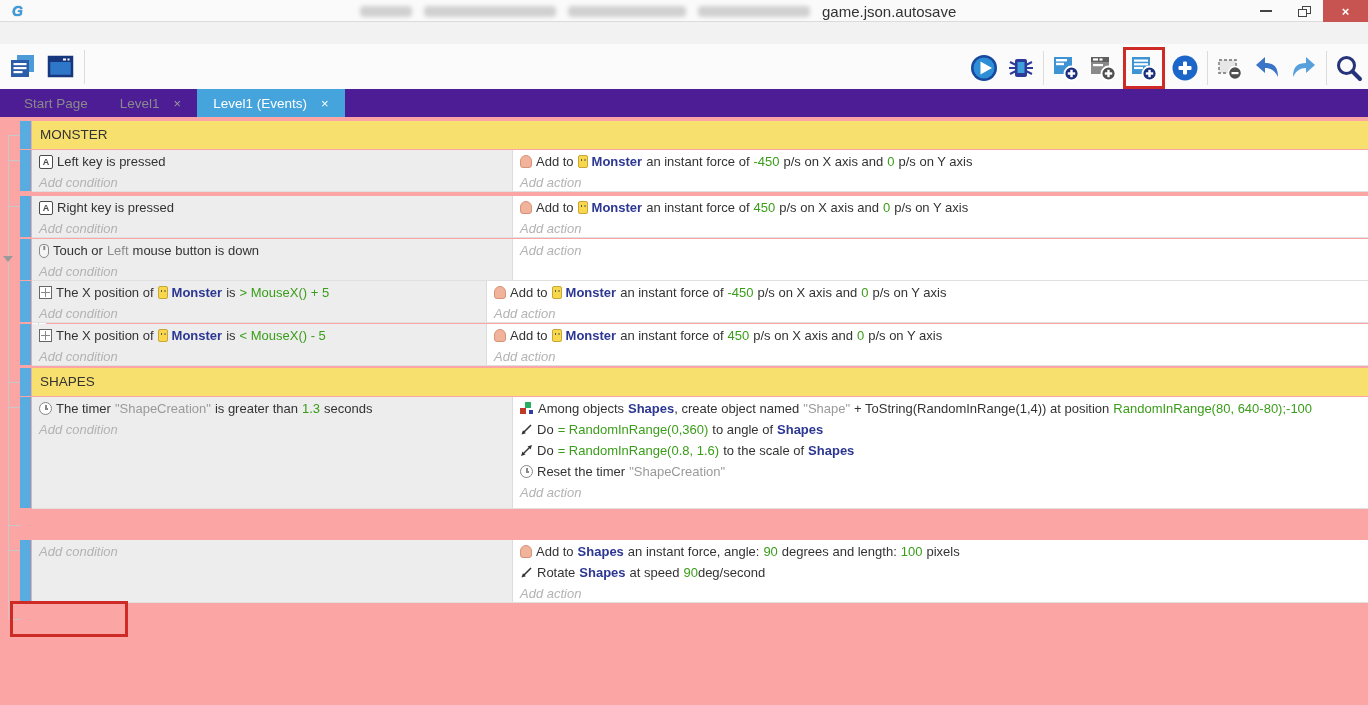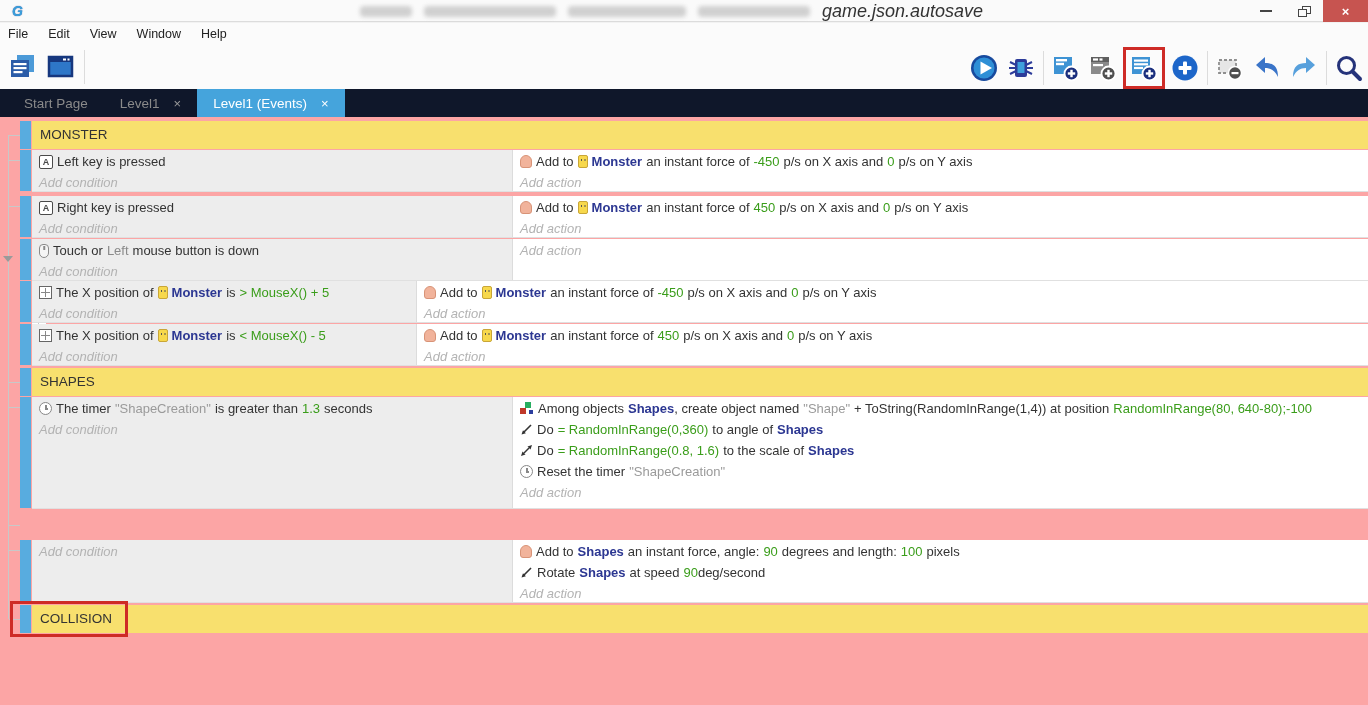--- a/index.html
+++ b/index.html
@@ -8,21 +8,21 @@
   #app { position:relative; width:1368px; height:705px; background:#F2F2F2; }
 
   
   #titlebar { position:absolute; left:0; top:0; width:1368px; height:22px;
     background:#FAFAFA; border-bottom:1px solid #DCDCDC; display:flex; align-items:center; }
   #logo { margin-left:12px; font-weight:700; font-style:italic; font-size:14px;
     color:#3AA0DC; text-shadow:0 0 1px #1B3E8F; line-height:20px; }
   #title-center { position:absolute; left:360px; top:0; height:22px; display:flex;
     align-items:center; gap:12px; }
   .blurblock { height:11px; border-radius:4px; background:#C6C6C6; filter:blur(2px); opacity:.8; }
-  #title-text { font-size:18px; color:#333;font-style:italic; }
+  #title-text { font-size:15px; color:#333; }
   #wincontrols { position:absolute; right:0; top:0; height:22px; display:flex; align-items:stretch; }
   .winbtn { width:38px; display:flex; align-items:center; justify-content:center; }
   .min-glyph { width:12px; height:2px; background:#444; }
   .restore-glyph { position:relative; width:13px; height:11px; }
   .restore-glyph .r1 { position:absolute; right:0; top:0; width:9px; height:8px; border:1.5px solid #444; }
   .restore-glyph .r2 { position:absolute; left:0; bottom:0; width:9px; height:8px; border:1.5px solid #444; background:#FAFAFA; }
   .winbtn.close { width:45px; background:#C75450; color:#fff; font-size:13px; font-weight:700; }
 
   
   #menubar { position:absolute; left:0; top:23px; width:1368px; height:21px; background:#FBFBFB;
@@ -32,41 +32,41 @@
 
   
   #toolbar { position:absolute; left:0; top:44px; width:1368px; height:45px; background:#FBFBFB; }
   #tb-left { position:absolute; left:8px; top:6px; display:flex; align-items:center; gap:8px; }
   #tb-right { position:absolute; right:4px; top:5px; display:flex; align-items:center; gap:7px; height:38px; }
   .tbtn { width:30px; height:30px; display:flex; align-items:center; justify-content:center; }
   .vsep { width:1px; height:34px; background:#DCDCDC; }
   .redbox-icon { border:3px solid #CE2B26; padding:3px 3px; margin:0 -2px; display:flex; }
 
   
-  #tabbar { position:absolute; left:0; top:89px; width:1368px; height:28px; background:#0f172a;
+  #tabbar { position:absolute; left:0; top:89px; width:1368px; height:28px; background:#4c1d95;
     display:flex; align-items:flex-end; padding-left:8px; }
   .tab { height:28px; display:flex; align-items:center; padding:0 16px; font-size:13.5px; color:#8a8a8a; }
   .tab .x { margin-left:14px; font-size:13px; color:#9a9a9a; }
   .tab.active { background:#45A4DC; color:#fff; }
   .tab.active .x { color:#fff; }
 
   
   #events { position:absolute; left:0; top:117px; width:1368px; height:588px; background:#fca5a5; }
   .tl { position:absolute; background:#C8C8C8; }
   .expander { position:absolute; left:3px; top:139px; width:0; height:0;
     border-left:5px solid transparent; border-right:5px solid transparent; border-top:6px solid #9a9a9a; }
   .substrip { position:absolute; left:32px; top:164px; width:14px; height:85px; background:#fff; }
 
   .comment { position:absolute; left:32px; right:0; height:28px; background:#F8E06E; }
   .comment .ctext { display:block; line-height:28px; padding-left:8px; font-size:13.5px; color:#333; }
   .bar { position:absolute; left:-12px; top:0; bottom:0; width:11px; background:#58ACDF; }
 
   .event { position:absolute; left:32px; right:0; display:flex; border-bottom:1px solid #E0E0E0; }
   .event .cond { width:480px; background:#EDEDED; padding-top:1px; }
-  .event.sub .cond { width:384px; }
+  .event.sub .cond { width:454px; }
   .event .act { flex:1; background:#fff; border-left:1px solid #DCDCDC; padding-top:1px; }
   .ln { height:21px; display:flex; align-items:center; padding-left:7px; font-size:13px; color:#333; }
   .ln > * { margin-right:4px; }
   .ph { color:#B3B3B3;font-style:italic; }
   .g { color:#3A9D1A; }
   .obj { color:#2C3792; font-weight:700; }
   .q { color:#9a9a9a; }
   .p { color:#8a8a8a; }
   .tight { margin-left:-4px; }
 
@@ -119,27 +119,20 @@
             <span class="r1"></span>
             <span class="r2"></span>
           </span>
       </div>
       <div class="winbtn close">
           <span>×</span>
         </div>
     </div>
   </div>
 
-  <div id="menubar">
-    <span class="menu-item">File</span>
-    <span class="menu-item">Edit</span>
-    <span class="menu-item">View</span>
-    <span class="menu-item">Window</span>
-    <span class="menu-item">Help</span>
-  </div>
 
   <div id="toolbar">
     <div id="tb-left">
       <div class="tbtn">
         <svg width="30" height="30" viewBox="0 0 30 30">
           <rect x="9" y="3" width="17" height="17" fill="#4C9AD8"></rect>
           <rect x="3" y="8" width="18" height="17" fill="#2B5CA8"></rect>
           <rect x="5.5" y="11" width="13" height="2.2" fill="#fff"></rect>
           <rect x="5.5" y="15" width="13" height="2.2" fill="#fff"></rect>
           <rect x="5.5" y="19" width="9" height="2.2" fill="#fff"></rect>
@@ -492,20 +485,16 @@
           <span>Rotate</span>
           <span class="obj">Shapes</span>
           <span>at speed</span>
           <span class="g">90</span>
           <span class="tight">deg/second</span>
         </div>
         <div class="ln ph">Add action</div>
       </div>
     </div>
 
-    <div class="comment" style="top:488px;">
-      <div class="bar"></div>
-      <span class="ctext">COLLISION</span>
-    </div>
     <div id="collision-redbox"></div>
 
   </div>
 </div>
 
 </body></html>

